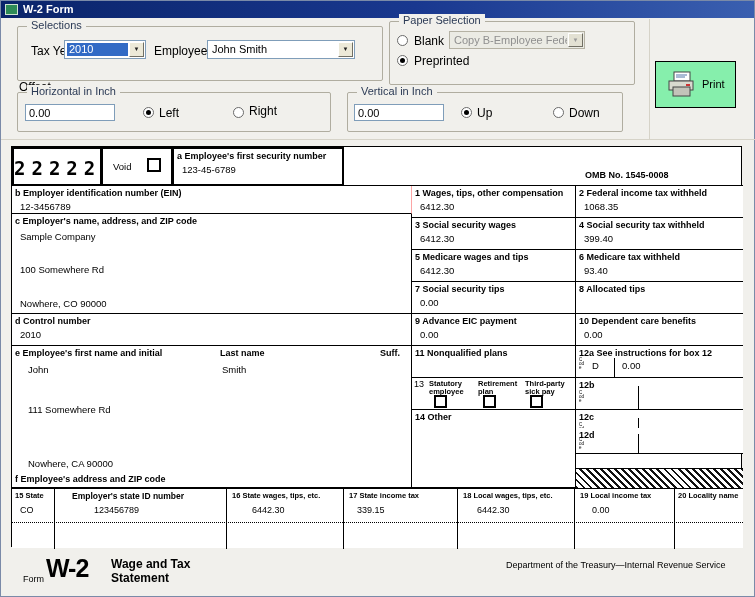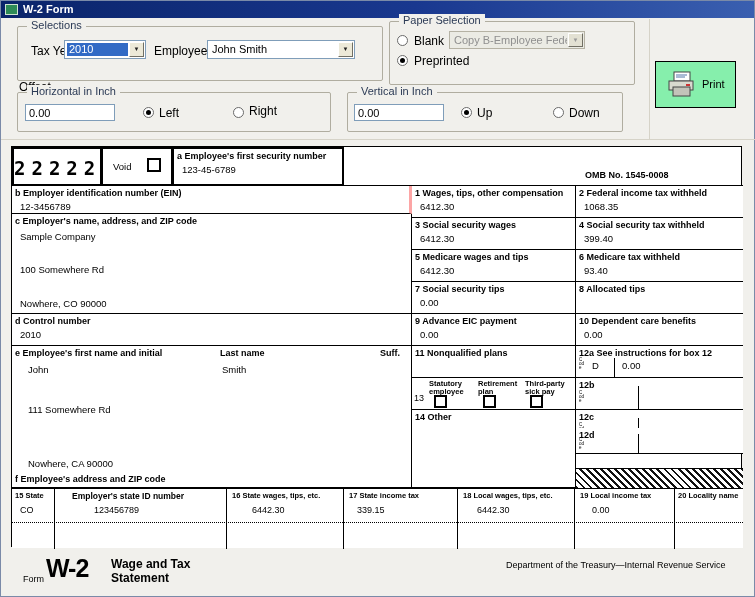--- a/index.html
+++ b/index.html
@@ -128,21 +128,21 @@
       <span class="abs" style="left:10px;top:12px;font-size:9.5px;">Void</span>
       <span class="ckbox" style="left:44px;top:9px;"></span>
     </div>
     <div class="fc" style="left:160px;top:0;width:172px;height:39px;border:2px solid #000;">
       <div class="bl">a  Employee's first security number</div>
       <div class="vv">123-45-6789</div>
     </div>
     <div class="abs" style="left:573px;top:23px;font-size:9px;font-weight:bold;">OMB No. 1545-0008</div>
     <div class="abs" style="left:0;top:38px;width:731px;border-top:1px solid #000;"></div>
 
-    <div class="fc" style="left:0;top:39px;width:400px;height:28px;border-right:3px solid #fca5a5;border-bottom:1px solid #000;">
+    <div class="fc" style="left:0;top:39px;width:400px;height:28px;border-right:1px solid #fca5a5;border-bottom:1px solid #000;">
       <div class="bl">b  Employer identification number (EIN)</div>
       <div class="vv">12-3456789</div>
     </div>
     <div class="fc" style="left:0;top:67px;width:400px;height:100px;border-right:1px solid #000;border-bottom:1px solid #000;">
       <div class="bl">c  Employer's name, address, and ZIP code</div>
       <span class="abs" style="left:8px;top:17px;font-size:9.5px;">Sample Company</span>
       <span class="abs" style="left:8px;top:50px;font-size:9.5px;">100 Somewhere Rd</span>
       <span class="abs" style="left:8px;top:84px;font-size:9.5px;">Nowhere, CO 90000</span>
     </div>
     <div class="fc" style="left:0;top:167px;width:400px;height:32px;border-right:1px solid #000;border-bottom:1px solid #000;">
@@ -206,21 +206,21 @@
     </div>
     <div class="fc" style="left:564px;top:199px;width:167px;height:32px;border-bottom:1px solid #000;">
       <div class="bl">12a See instructions for box 12</div>
       <span class="vcode" style="left:3px;top:12px;">Code</span>
       <span class="abs" style="left:16px;top:14px;font-size:9.5px;">D</span>
       <span class="divv" style="left:38px;top:12px;height:19px;"></span>
       <span class="abs" style="left:46px;top:14px;font-size:9.5px;">0.00</span>
     </div>
 
     <div class="fc" style="left:400px;top:231px;width:164px;height:32px;border-right:1px solid #000;border-bottom:1px solid #000;">
-      <span class="abs" style="left:2px;top:1px;font-weight:normal;font-size:9px;margin-top:14px;">13</span>
+      <span class="abs" style="left:2px;top:1px;font-weight:normal;font-size:9px;">13</span>
       <span class="tick-lbl" style="left:17px;top:2px;">
         <span>Statutory</span><br><span>employee</span>
       </span>
       <span class="ckbox" style="left:22px;top:17px;width:13px;height:13px;"></span>
       <span class="tick-lbl" style="left:66px;top:2px;">
         <span>Retirement</span><br><span>plan</span>
       </span>
       <span class="ckbox" style="left:71px;top:17px;width:13px;height:13px;"></span>
       <span class="tick-lbl" style="left:113px;top:2px;">
         <span>Third-party</span><br><span>sick pay</span>

